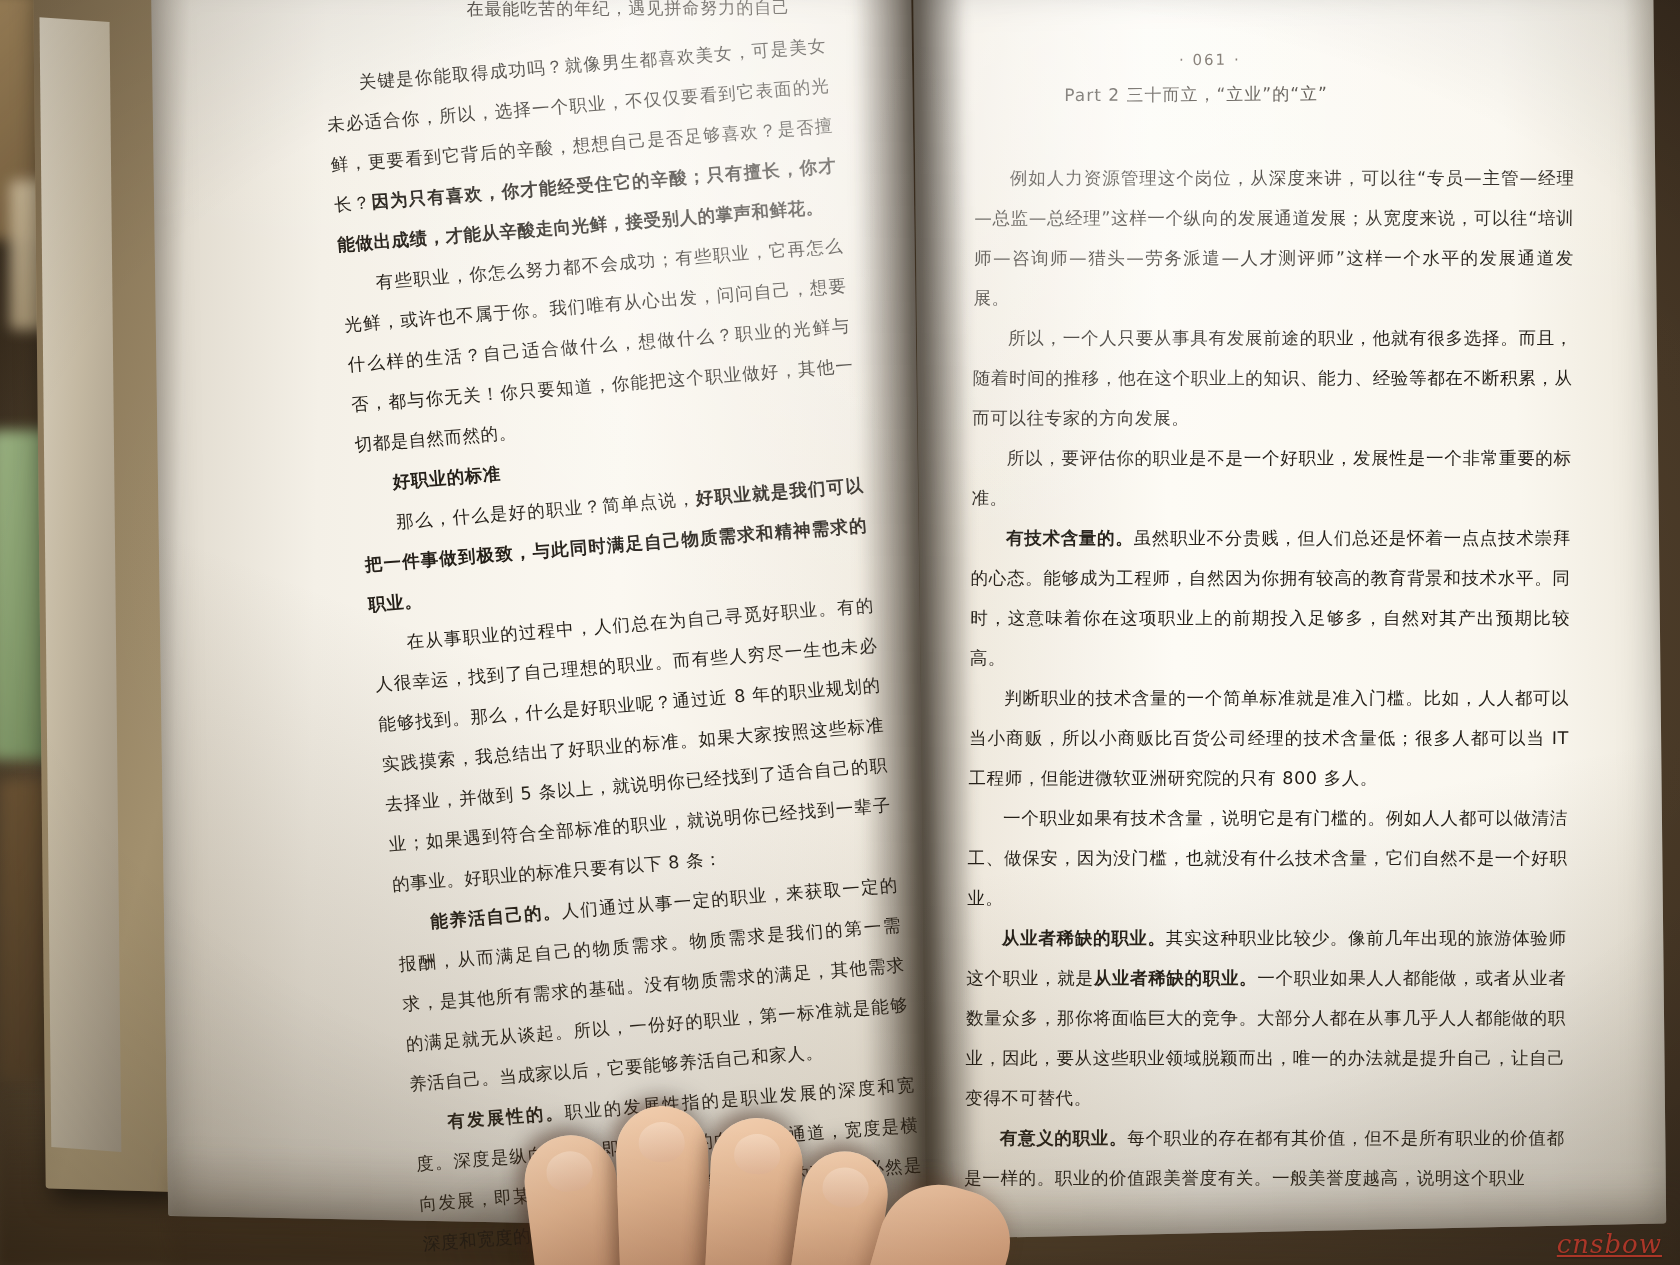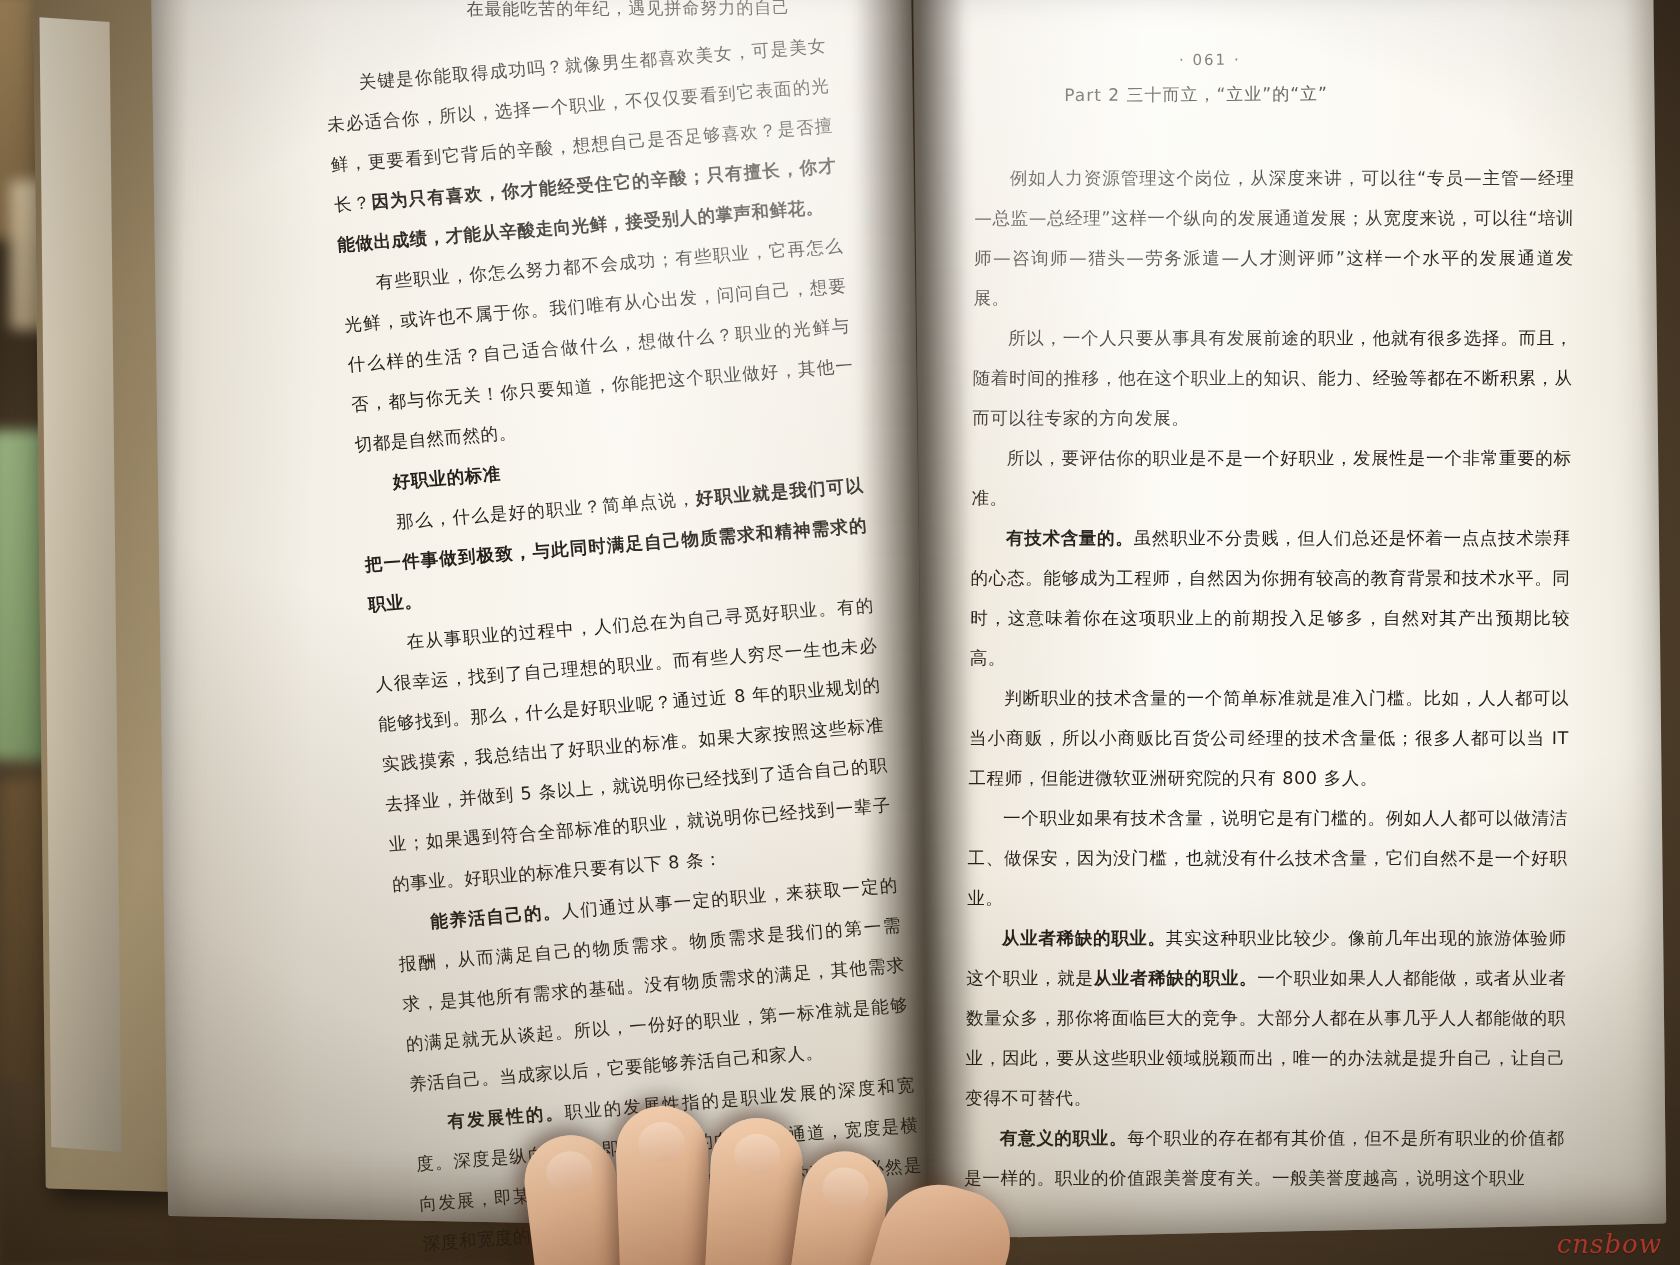--- a/index.html
+++ b/index.html
@@ -278,20 +278,21 @@
     right: 18px;
     bottom: 6px;
     font-family: "DejaVu Serif", serif;
     font-style: italic;
     font-size: 26px;
     color: #c0392b;
     opacity: 0.85;
     letter-spacing: 1px;
     z-index: 60;
     text-shadow: 0 1px 2px rgba(0,0,0,0.35);
+    text-decoration: underline;
   }
 
   
   .vignette {
     position: absolute;
     inset: 0;
     pointer-events: none;
     z-index: 55;
     background:
       radial-gradient(120% 100% at 55% 45%, rgba(255,255,255,0.04) 0%, rgba(0,0,0,0.0) 45%, rgba(0,0,0,0.35) 100%);

